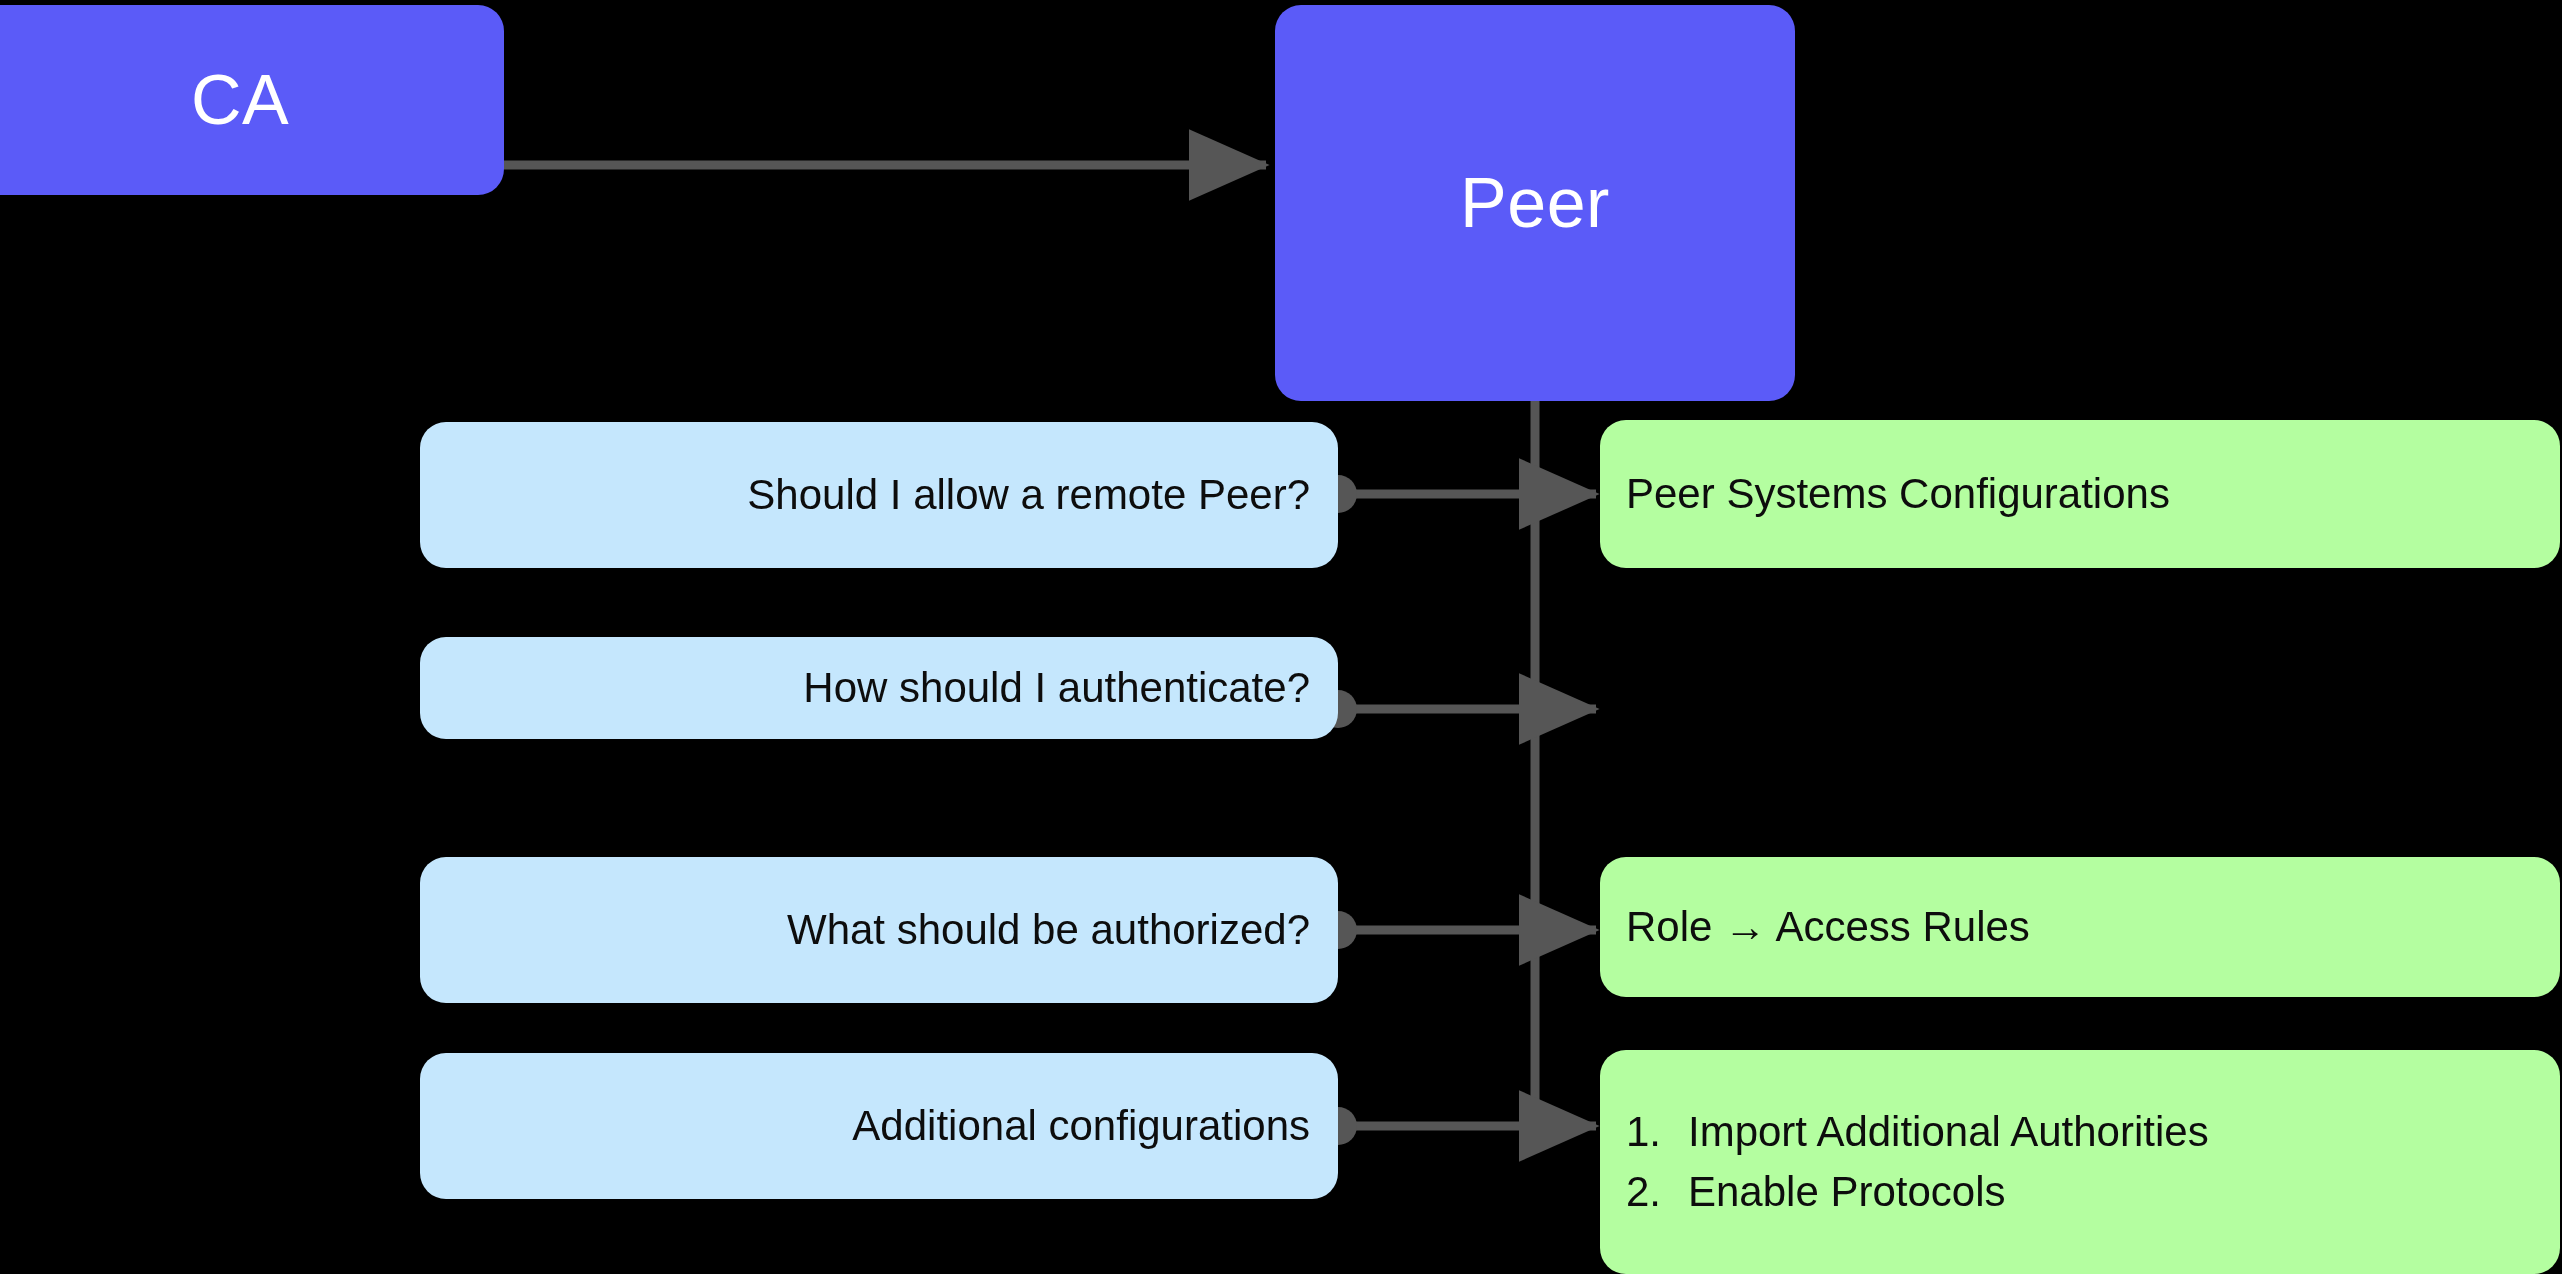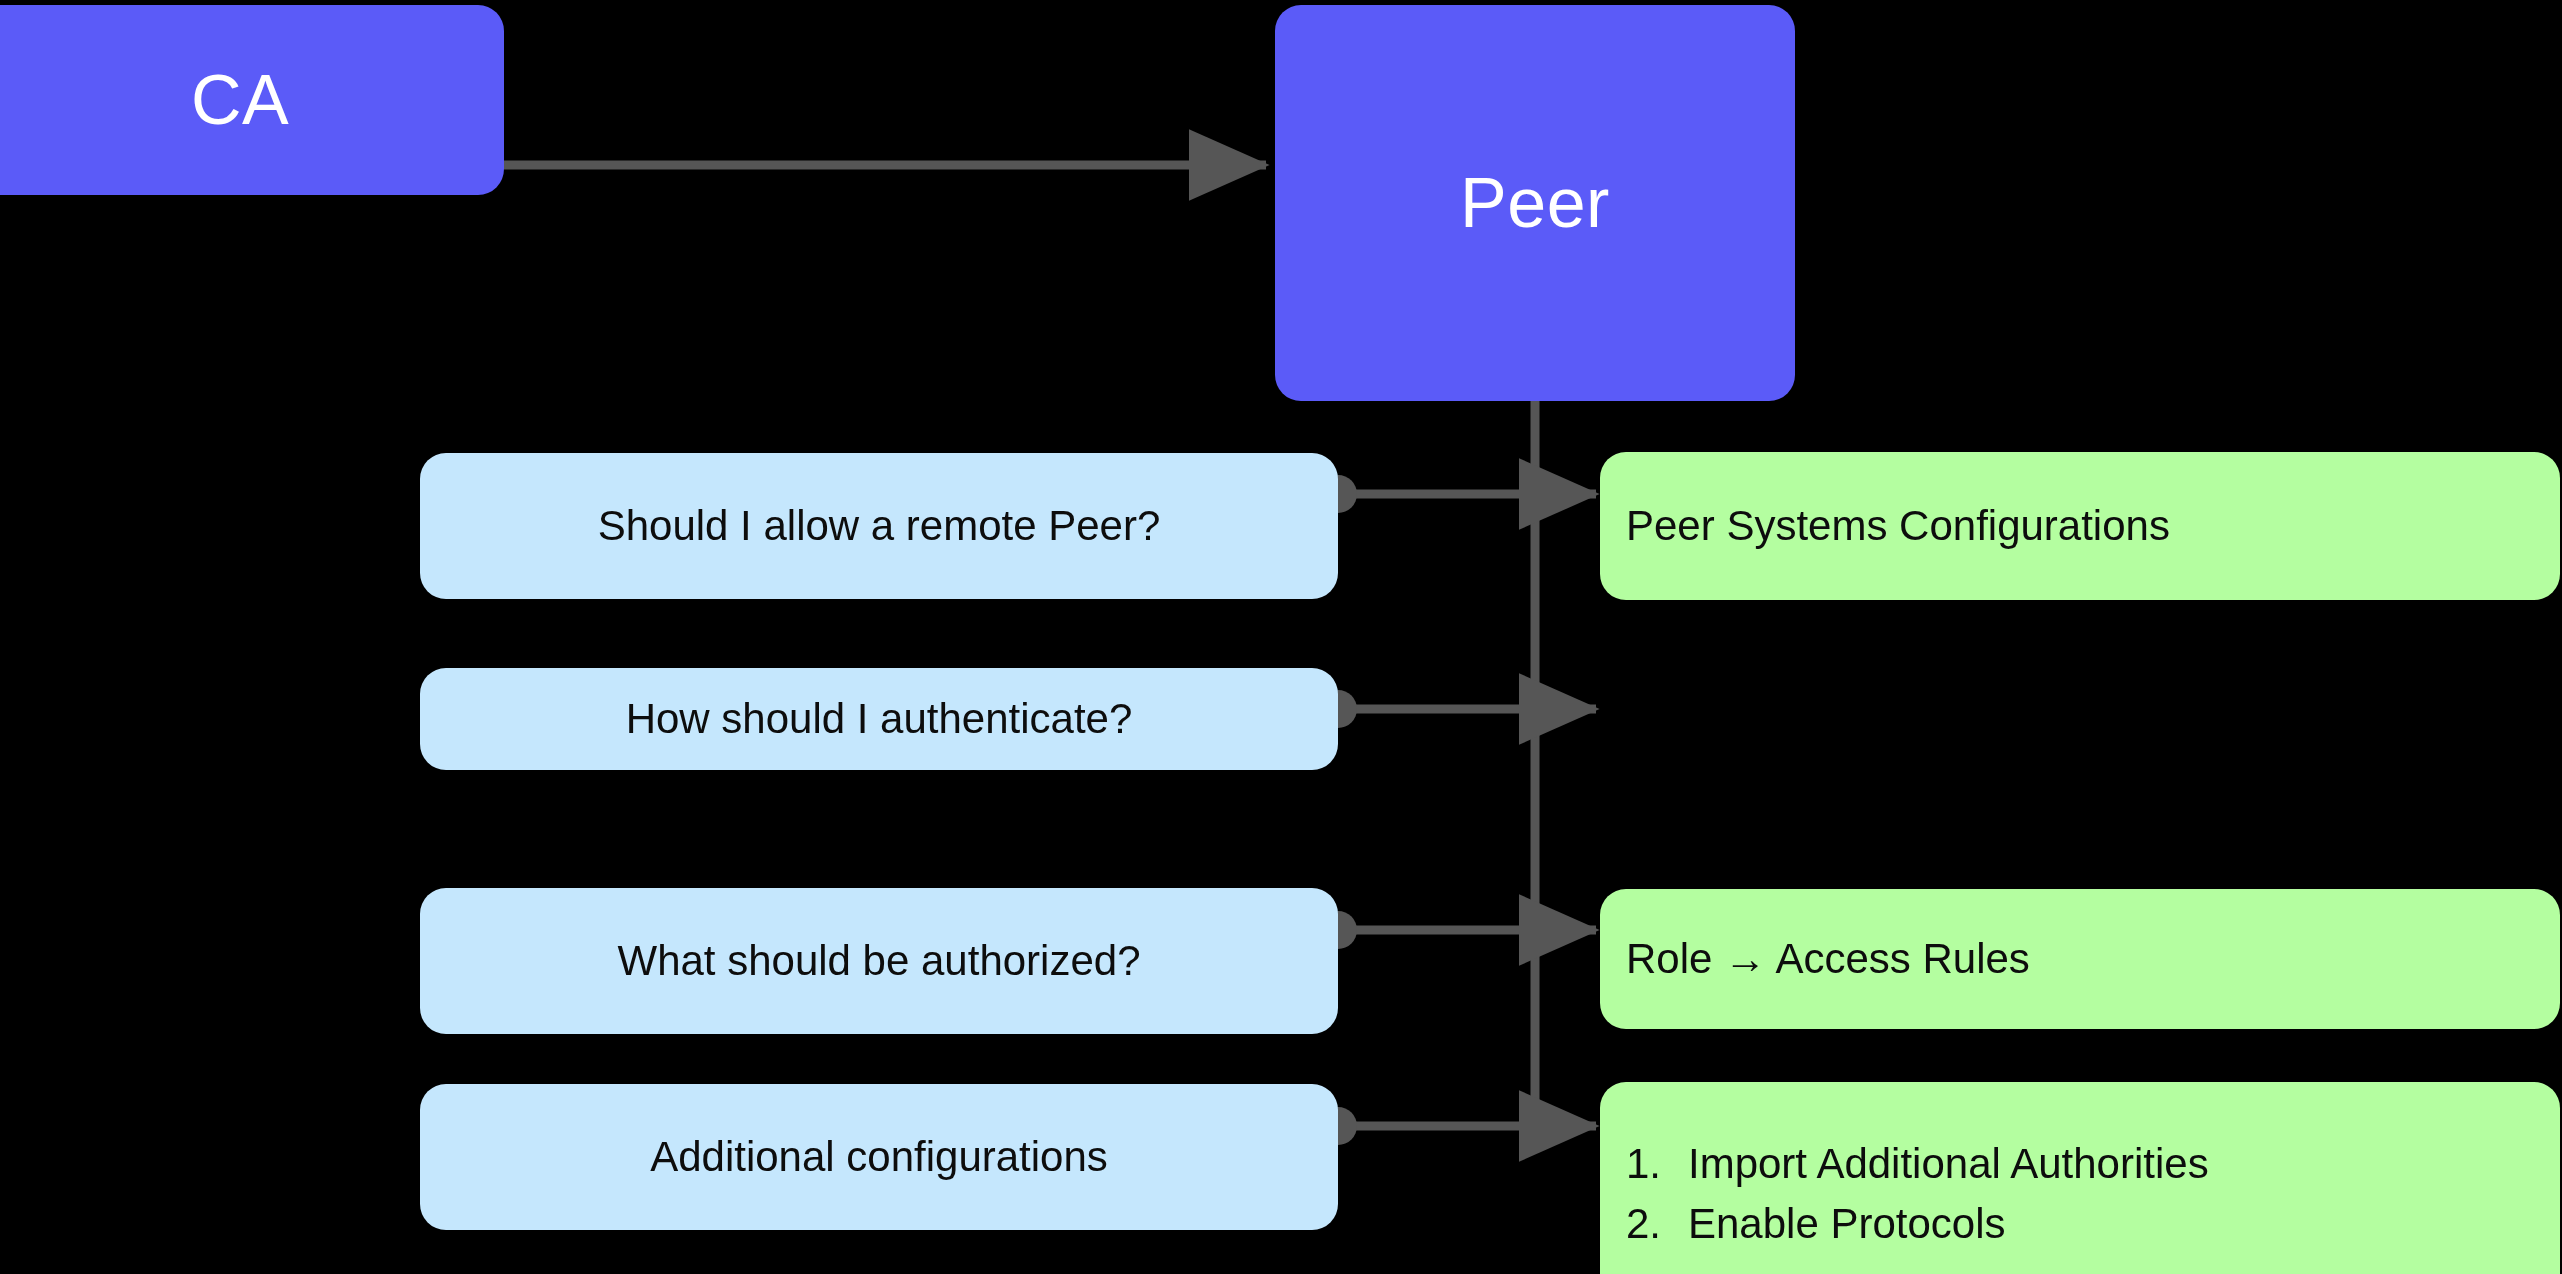--- a/index.html
+++ b/index.html
@@ -44,38 +44,36 @@
   .node.actor .node-label {
     color: #FFFFFF;
     font-size: 70px;
     font-weight: 400;
     letter-spacing: 0.5px;
     line-height: 1.1;
   }
 
   .node.question {
     background: #C5E7FD;
-    justify-content: center;
+    justify-content: flex-end;
     padding-left: 28px;
     padding-right: 28px;
-    margin-top: 31px;
   }
   .node.question .node-label {
     color: #0D0D0D;
     font-size: 42px;
     font-weight: 400;
     line-height: 1.15;
   }
 
   .node.answer {
     background: #B4FEA0;
     justify-content: flex-start;
     padding-left: 26px;
     padding-right: 34px;
-    margin-top: 32px;
   }
   .node.answer .node-label {
     color: #0D0D0D;
     font-size: 42px;
     font-weight: 400;
     line-height: 1.15;
   }
 
   
   .node.answer.list-node {

